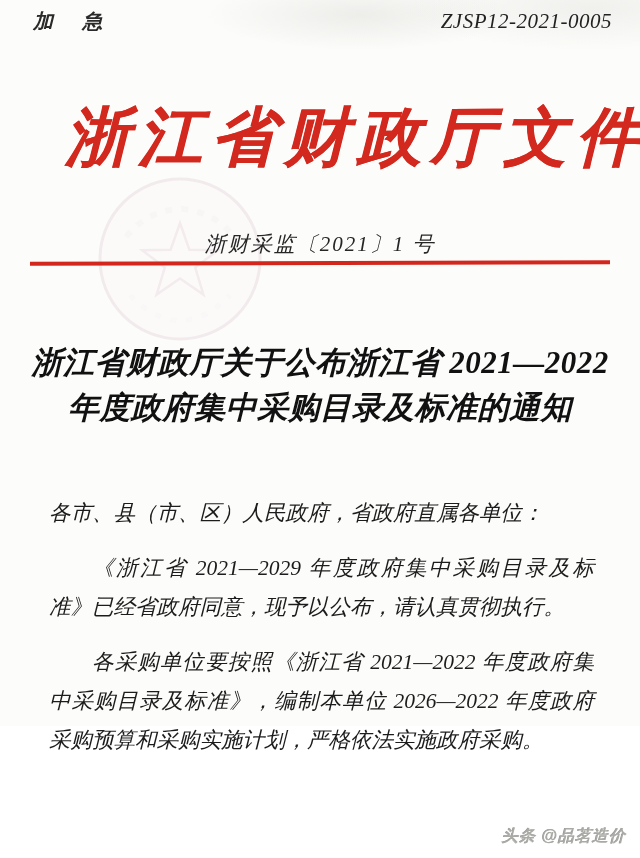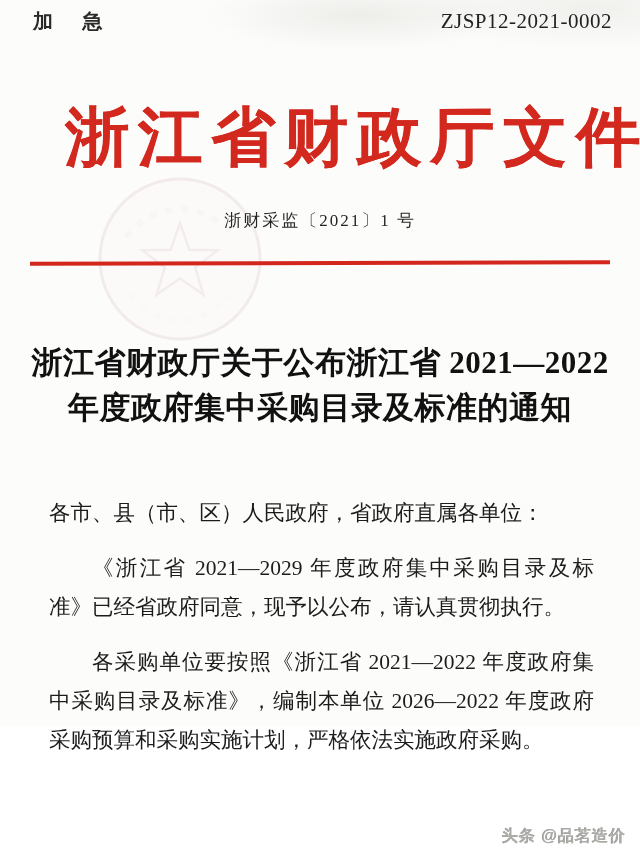--- a/index.html
+++ b/index.html
@@ -15,20 +15,21 @@
   }
   .page {
     position: relative;
     width: 640px;
     height: 726px;
     background:
       radial-gradient(ellipse 220px 50px at 360px 15px, rgba(176,176,170,0.20), transparent 70%),
       radial-gradient(ellipse 260px 60px at 590px 8px, rgba(176,176,170,0.16), transparent 70%),
       radial-gradient(ellipse 180px 70px at 120px 820px, rgba(176,176,170,0.10), transparent 70%),
       #fcfcfa;
+    font-style: italic;
   }
   
   .header-row {
     position: absolute;
     top: 8px;
     left: 33px;
     right: 28px;
     display: flex;
     justify-content: space-between;
     align-items: baseline;
@@ -59,25 +60,25 @@
     font-weight: bold;
     color: #d2281e;
     letter-spacing: 9px;
     margin-right: -9px;
     white-space: nowrap;
     text-shadow: 0.5px 0 0 #d2281e;
   }
   
   .doc-number {
     position: absolute;
-    top: 209px;
+    top: 230px;
     left: 0;
     width: 640px;
     text-align: center;
-    font-size: 17px;
+    font-size: 21px;
     color: #262626;
     letter-spacing: 2px;
   }
   
   .red-rule {
     position: absolute;
     top: 261px;
     left: 30px;
     width: 580px;
     height: 4px;
@@ -138,21 +139,21 @@
     text-shadow: 1px 1px 0 #ffffff, -0.5px -0.5px 0 #8f8f8b;
   }
 </style>
 </head>
 <body>
 
 <div class="page">
 
   <div class="header-row">
     <span class="urgency">加 急</span>
-    <span class="doc-code">ZJSP12-2021-0002</span>
+    <span class="doc-code">ZJSP12-2021-0005</span>
   </div>
 
   <div class="banner">
     <span class="banner-text">浙江省财政厅文件</span>
   </div>
 
   <svg class="seal" viewBox="0 0 168 168">
     <circle cx="84" cy="84" r="80" fill="none" stroke="#c9a2b6" stroke-width="3" opacity="0.55"></circle>
     <circle cx="84" cy="84" r="80" fill="#d8b6c8" opacity="0.06"></circle>
     <path d="M84 48 L93.4 74.8 L121.8 75.3 L99.2 92.4 L107.4 119.6 L84 103.4 L60.6 119.6 L68.8 92.4 L46.2 75.3 L74.6 74.8 Z" fill="none" stroke="#c9a2b6" stroke-width="2.5" opacity="0.5"></path>

